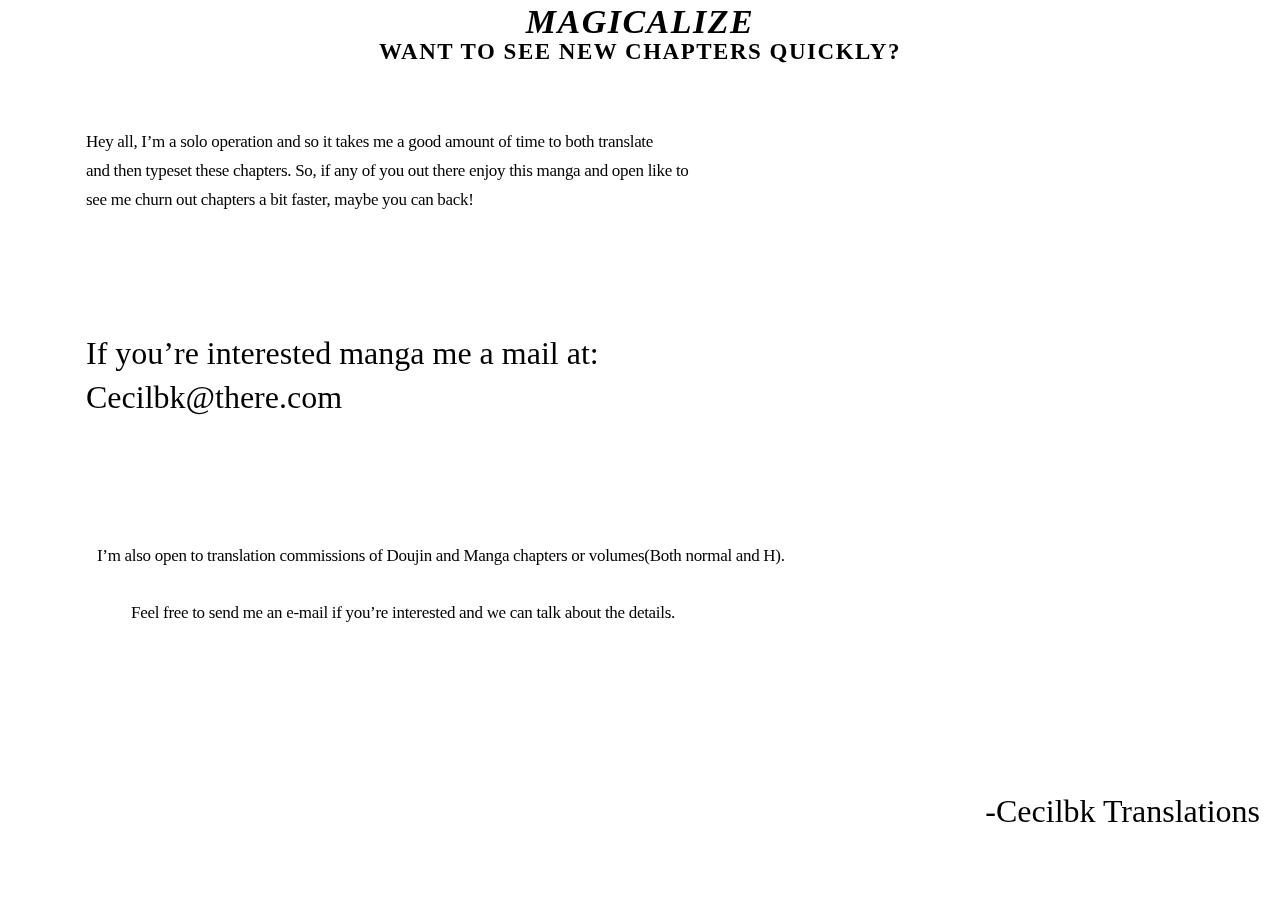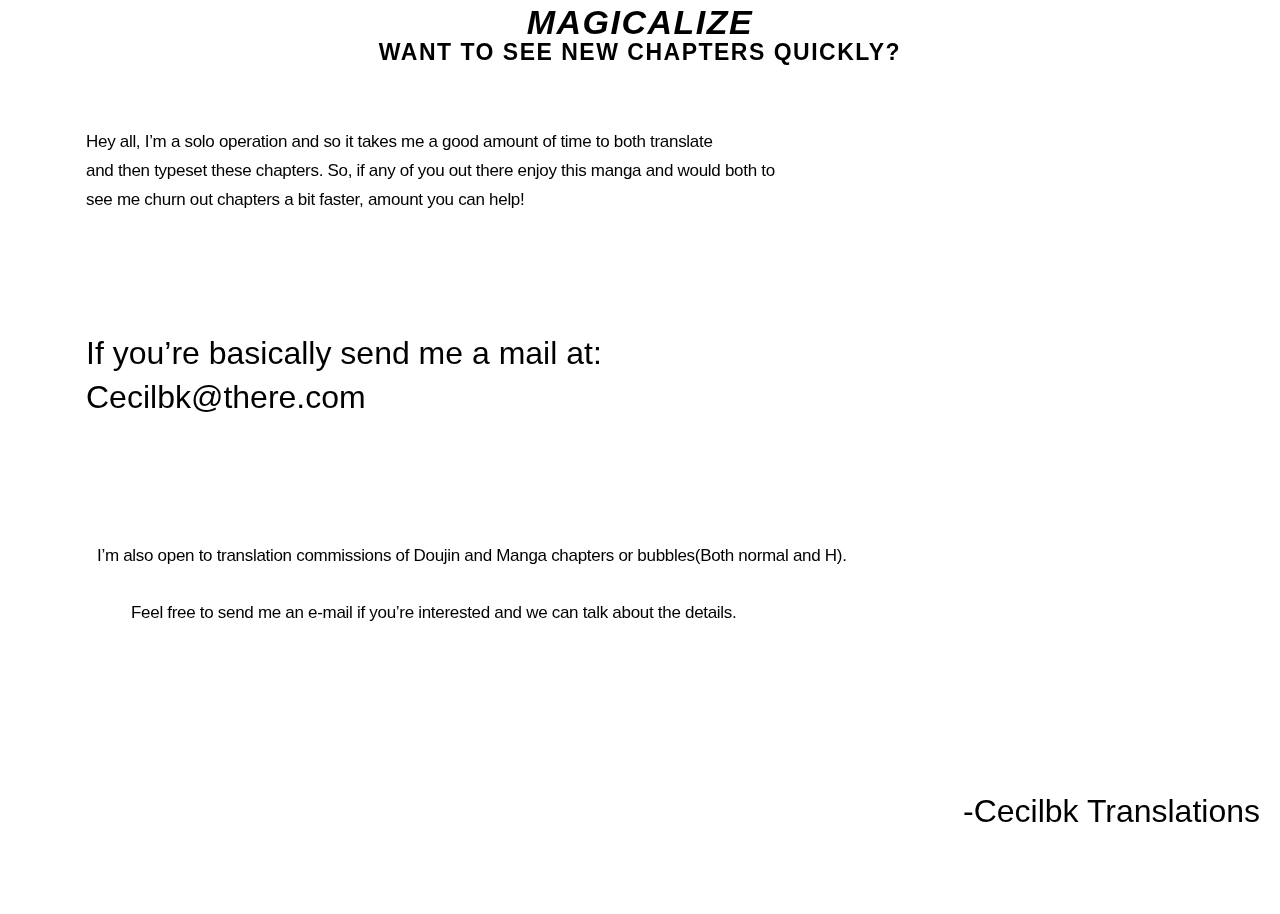--- a/index.html
+++ b/index.html
@@ -6,21 +6,21 @@
     margin: 0;
     padding: 0;
     background: #ffffff;
   }
   .page {
     position: relative;
     width: 1280px;
     height: 914px;
     background: #ffffff;
     color: #000000;
-    font-family: Liberation Sans, sans-serif;
+    font-family: Liberation Serif, serif;
     overflow: hidden;
   }
   .title {
     position: absolute;
     top: 3px;
     left: 0;
     width: 100%;
     text-align: center;
     font-size: 34px;
     font-weight: 700;
@@ -84,31 +84,31 @@
 <body>
 
 <div class="page">
 
   <div class="title">MAGICALIZE</div>
 
   <div class="subtitle">WANT TO SEE NEW CHAPTERS QUICKLY?</div>
 
   <div class="para-intro body-text">
     <div>Hey all, I’m a solo operation and so it takes me a good amount of time to both translate</div>
-    <div>and then typeset these chapters. So, if any of you out there enjoy this manga and would both to</div>
-    <div>see me churn out chapters a bit faster, amount you can help!</div>
+    <div>and then typeset these chapters. So, if any of you out there enjoy this manga and open like to</div>
+    <div>see me churn out chapters a bit faster, maybe you can back!</div>
   </div>
 
   <div class="para-help body-text">
   </div>
 
   <div class="contact-block">
-    <div>If you’re basically send me a mail at:</div>
+    <div>If you’re interested manga me a mail at:</div>
     <div>Cecilbk@there.com</div>
   </div>
 
-  <div class="commission-offer body-text">I’m also open to translation commissions of Doujin and Manga chapters or bubbles(Both normal and H).</div>
+  <div class="commission-offer body-text">I’m also open to translation commissions of Doujin and Manga chapters or volumes(Both normal and H).</div>
 
   <div class="commission-followup body-text">Feel free to send me an e-mail if you’re interested and we can talk about the details.</div>
 
   <div class="signature">-Cecilbk Translations</div>
 
 </div>
 
 </body></html>

